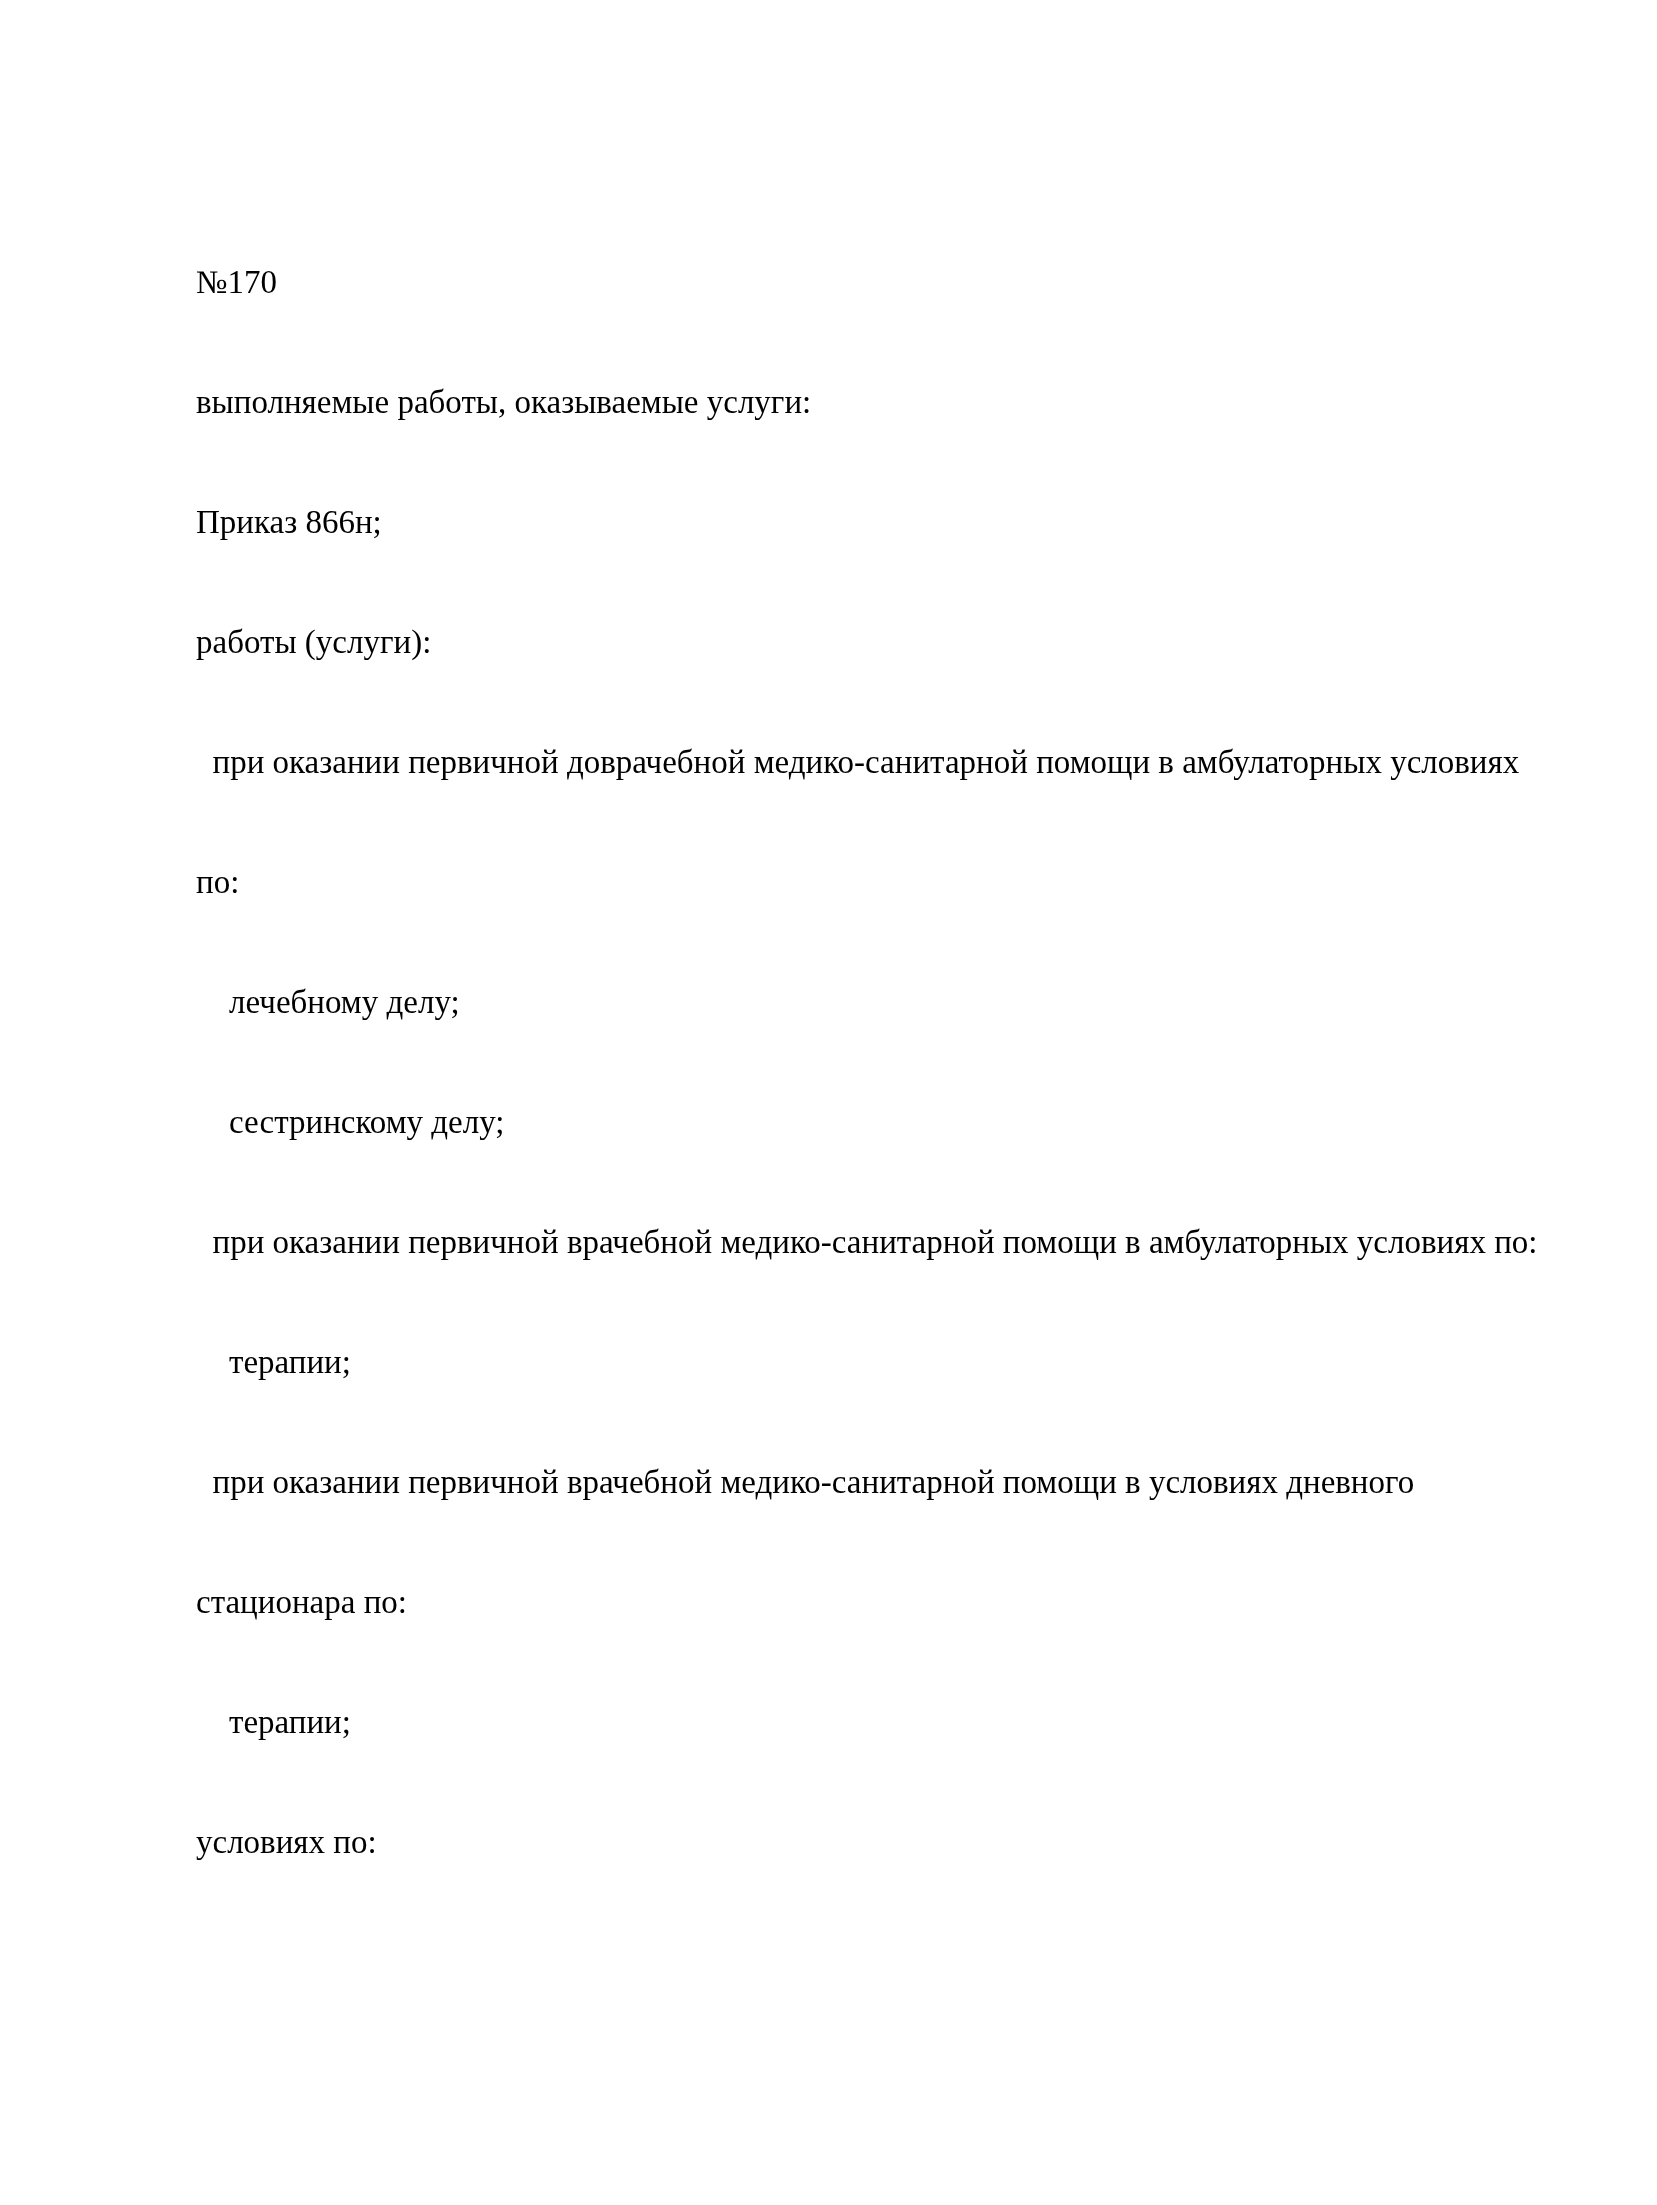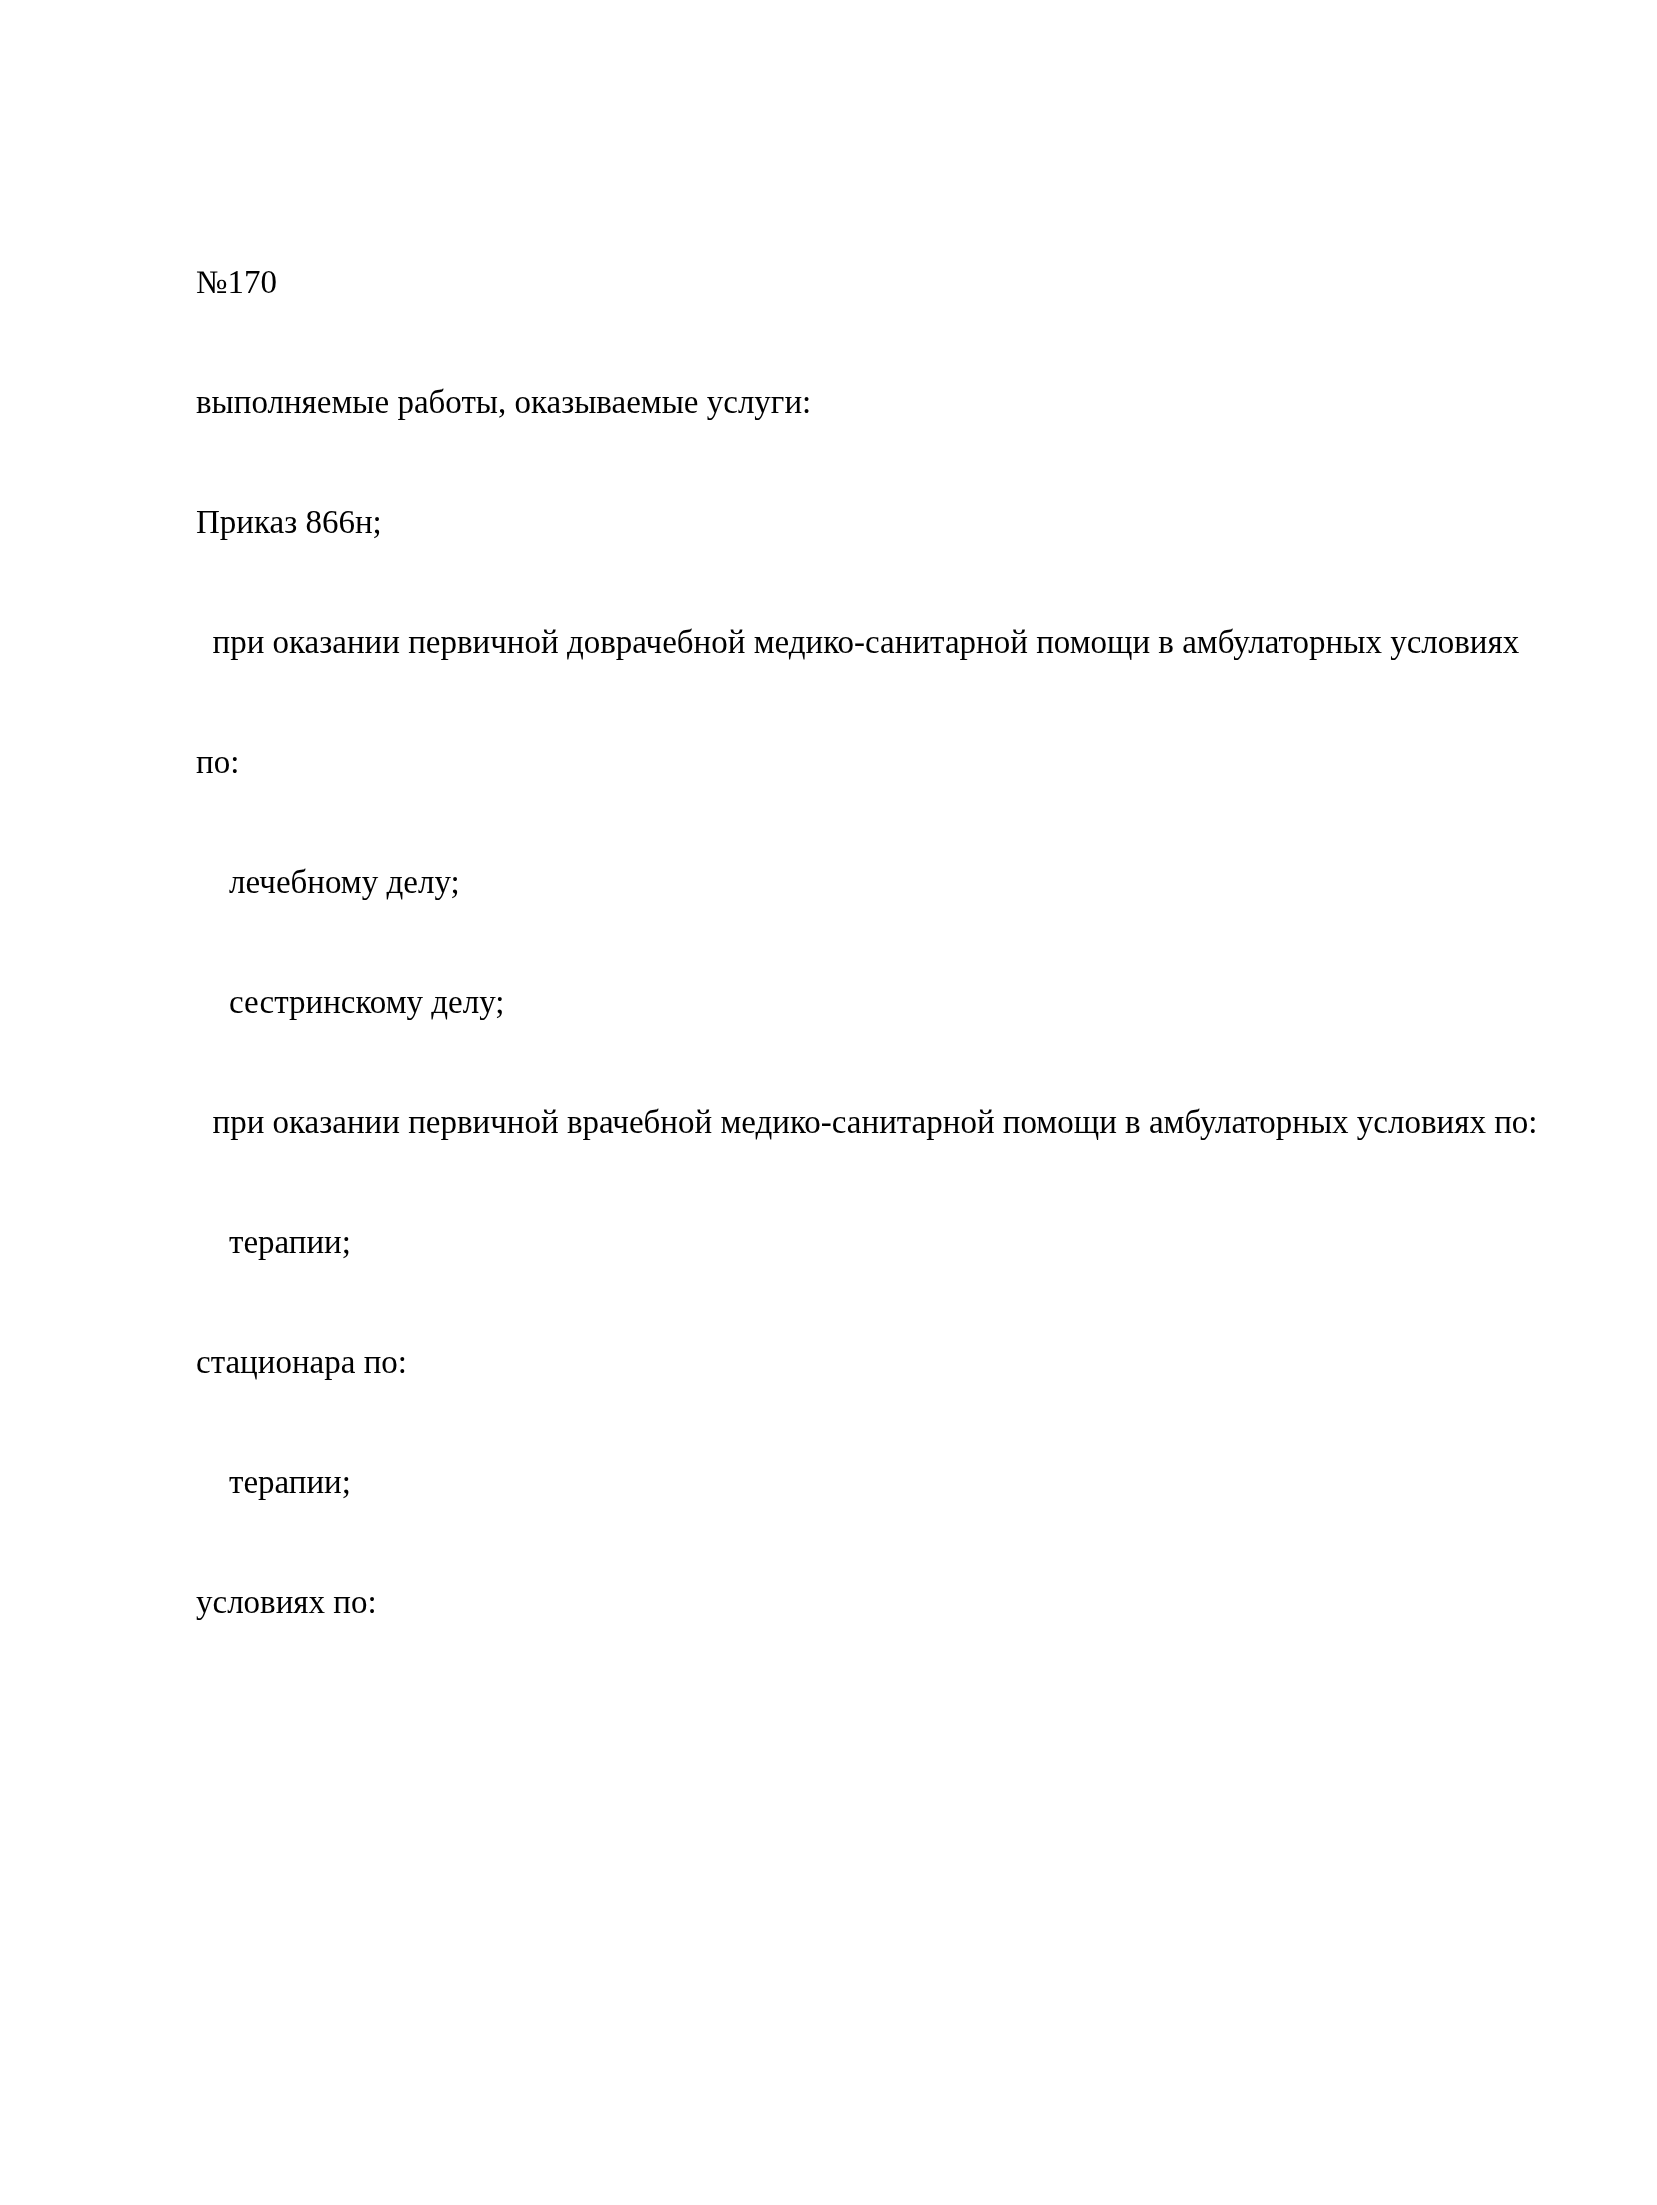--- a/index.html
+++ b/index.html
@@ -39,26 +39,28 @@
   }
 </style>
 </head>
 <body>
 
 <div class="page">
   <div class="text-block">
     <div class="ln">№170</div>
     <div class="ln">выполняемые работы, оказываемые услуги:</div>
     <div class="ln">Приказ 866н;</div>
+    <div class="ln">работы (услуги):</div>
     <div class="ln">  при оказании первичной доврачебной медико-санитарной помощи в амбулаторных условиях</div>
     <div class="ln">по:</div>
     <div class="ln">    лечебному делу;</div>
     <div class="ln">    сестринскому делу;</div>
     <div class="ln">  при оказании первичной врачебной медико-санитарной помощи в амбулаторных условиях по:</div>
     <div class="ln">    терапии;</div>
+    <div class="ln">  при оказании первичной врачебной медико-санитарной помощи в условиях дневного</div>
     <div class="ln">стационара по:</div>
     <div class="ln">    терапии;</div>
     <div class="ln">условиях по:</div>
     
     
     
     
     
     
     

